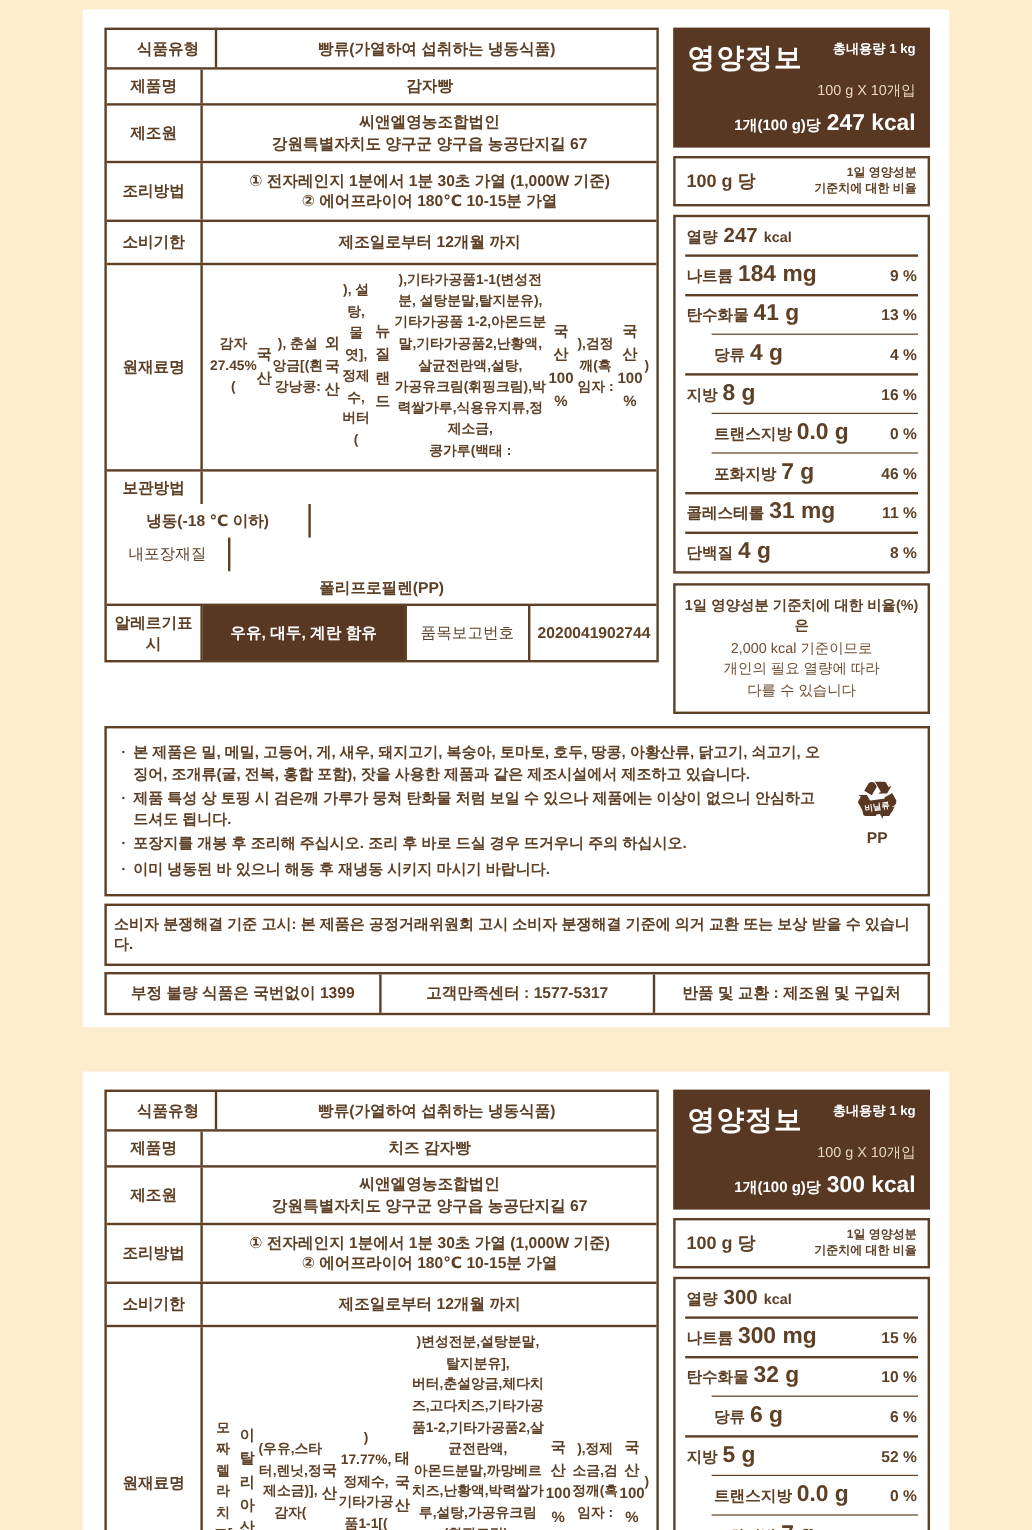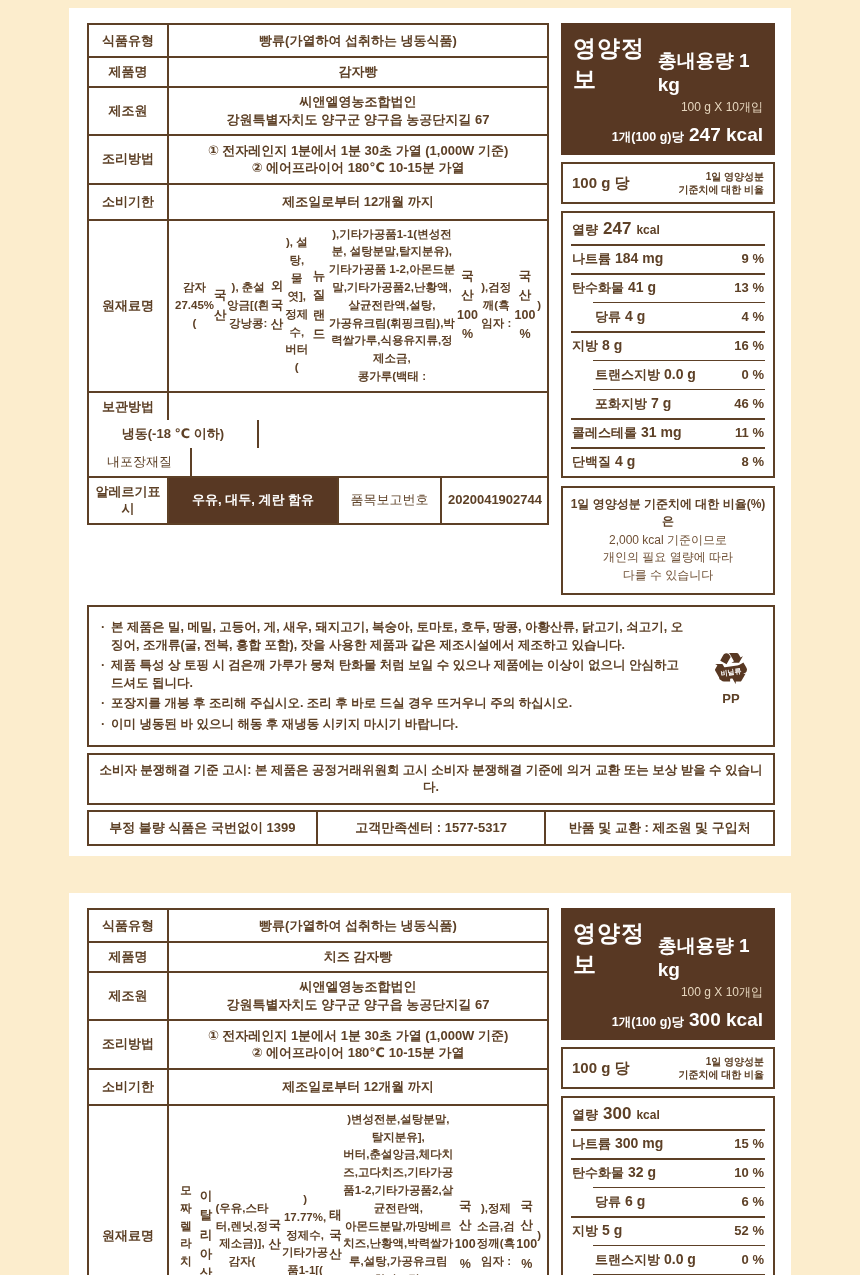--- a/index.html
+++ b/index.html
@@ -28,78 +28,78 @@
   .right-col{flex:1;min-width:0;}
 
   
   .info-table{border:2px solid var(--ink);}
   .irow{display:flex;border-bottom:2px solid var(--ink);}
   .irow:last-child{border-bottom:none;}
   .icell{display:flex;align-items:center;justify-content:center;text-align:center;
          padding:5px 6px;font-size:13px;font-weight:600;line-height:1.35;white-space:pre-line;}
   .ilabel{width:80px;flex:none;border-right:2px solid var(--ink);font-weight:700;}
   .ivalue{flex:1;}
-  .r-type{min-height:33px;}
+  .r-type{min-height:33px;padding-left:12px;}
   .r-name{min-height:29px;}
   .r-maker{min-height:48px;}
   .r-cook{min-height:49px;justify-content:center;}
   .r-exp{min-height:36px;}
   .r-ingr{min-height:126px;}
   .r-ingr .ivalue{font-size:11.5px;line-height:1.55;}
   .r-ingr .ivalue b{font-size:12.5px;}
   .cell-mid{width:170px;flex:none;border-right:2px solid var(--ink);}
   .cell-pl{width:103px;flex:none;border-right:2px solid var(--ink);font-weight:400;}
   .cell-pv{flex:1;}
   .r-store{min-height:36px;flex-direction:column;}
   .r-allergy{min-height:38px;}
   .allergy-val{background:var(--brown);color:#fff;font-weight:700;}
 
   
   .nutri-header{background:var(--brown);color:#fff;padding:10px 12px 9px;}
   .nh-row1{display:flex;justify-content:space-between;align-items:flex-start;}
   .nh-title{font-size:23px;font-weight:700;letter-spacing:1px;}
-  .nh-total{font-size:19px;font-weight:700;margin-top:15px;}
+  .nh-total{font-size:11px;font-weight:700;margin-top:0;}
   .nh-pack{text-align:right;font-size:12px;color:var(--tan);margin-top:3px;}
   .nh-per{display:flex;justify-content:flex-end;align-items:baseline;gap:5px;margin-top:8px;}
   .nh-per-label{font-size:12.5px;font-weight:700;}
   .nh-per-kcal{font-size:19px;font-weight:700;}
   .basis-box{border:2px solid var(--ink);margin-top:7px;padding:6px 9px;
              display:flex;justify-content:space-between;align-items:center;}
   .basis-label{font-size:15px;font-weight:700;}
   .basis-note{font-size:10px;text-align:right;line-height:1.3;font-weight:600;white-space:pre-line;}
   .nutri-main{border:2px solid var(--ink);margin-top:7px;}
   .energy-row{display:flex;align-items:baseline;gap:5px;padding:6px 9px 5px;}
   .energy-label{font-size:13px;font-weight:700;}
   .energy-value{font-size:17px;font-weight:700;}
   .energy-unit{font-size:12px;font-weight:600;}
   .nrow{display:flex;align-items:baseline;position:relative;padding:5.5px 9px;}
   .nrow::before{content:"";position:absolute;top:0;left:8px;right:8px;
                 border-top:2.5px solid var(--ink);}
   .nrow.indent{padding-left:32px;}
   .nrow.indent::before{left:30px;border-top-width:1.5px;}
   .nname{font-size:13px;font-weight:700;margin-right:4px;}
-  .namount{font-size:14px;font-weight:600;}
+  .namount{font-size:19px;font-weight:600;}
   .npct{margin-left:auto;font-size:13px;font-weight:700;}
   .foot-box{border:2px solid var(--ink);margin-top:8px;padding:8px 4px 9px;text-align:center;}
   .foot-bold{font-size:12px;font-weight:700;}
   .foot-rest{font-size:12px;color:var(--ink-light);line-height:1.45;margin-top:2px;white-space:pre-line;}
 
   
   .warn-box{border:2px solid var(--ink);margin-top:10px;position:relative;
             padding:9px 80px 9px 12px;}
   .warn-item{font-size:12.5px;font-weight:600;line-height:1.4;margin:3px 0;display:flex;}
   .warn-bullet{flex:none;width:10px;}
   .recycle{position:absolute;right:14px;top:50%;transform:translateY(-50%);
            text-align:center;width:56px;}
   .recycle-glyph{font-family:"DejaVu Sans",sans-serif;font-size:44px;line-height:1;color:var(--brown);position:relative;}
   .recycle-badge{position:absolute;top:20px;left:50%;transform:translate(-50%,0) rotate(-8deg);
                  background:var(--brown);color:#fff;font-size:7px;font-weight:700;
                  padding:1px 2px;border-radius:2px;white-space:nowrap;}
   .recycle-pp{font-size:13px;font-weight:700;margin-top:0;}
-  .dispute-box{border:2px solid var(--ink);margin-top:6px;text-align:center;
+  .dispute-box{border:2px solid var(--ink);margin-top:6px;text-align:left;
                padding:7px 6px;font-size:12.5px;font-weight:600;}
   .footer-row{border:2px solid var(--ink);margin-top:5px;display:flex;}
   .footer-cell{flex:1;text-align:center;padding:7px 4px;font-size:13px;font-weight:700;
                border-right:2px solid var(--ink);}
   .footer-cell:last-child{border-right:none;border-radius:15px;}
   .pre{white-space:pre-line;}
 </style>
 </head>
 <body>
 
@@ -134,20 +134,21 @@
           <div class="icell ivalue pre"><span>감자 27.45% (</span><b>국산</b><span>), 춘설앙금[(흰강낭콩:</span><b>외국산</b><span>), 설탕,물엿],
 정제수,버터(</span><b>뉴질랜드</b><span>),기타가공품1-1(변성전분, 설탕분말,탈지분유),
 기타가공품 1-2,아몬드분말,기타가공품2,난황액,살균전란액,설탕,
 가공유크림(휘핑크림),박력쌀가루,식용유지류,정제소금,
 콩가루(백태 : </span><b>국산 100 %</b><span>),검정깨(흑임자 : </span><b>국산 100 %</b><span>)</span></div>
         </div>
         <div class="irow r-store">
           <div class="icell ilabel">보관방법</div>
           <div class="icell cell-mid">냉동(-18 ℃ 이하)</div>
           <div class="icell cell-pl">내포장재질</div>
+          <div class="icell cell-pv">폴리프로필렌(PP)</div>
         </div>
         <div class="irow r-allergy">
           <div class="icell ilabel">알레르기표시</div>
           <div class="icell cell-mid allergy-val">우유, 대두, 계란 함유</div>
           <div class="icell cell-pl">품목보고번호</div>
           <div class="icell cell-pv">2020041902744</div>
         </div>
       </div>
     </div>
 

